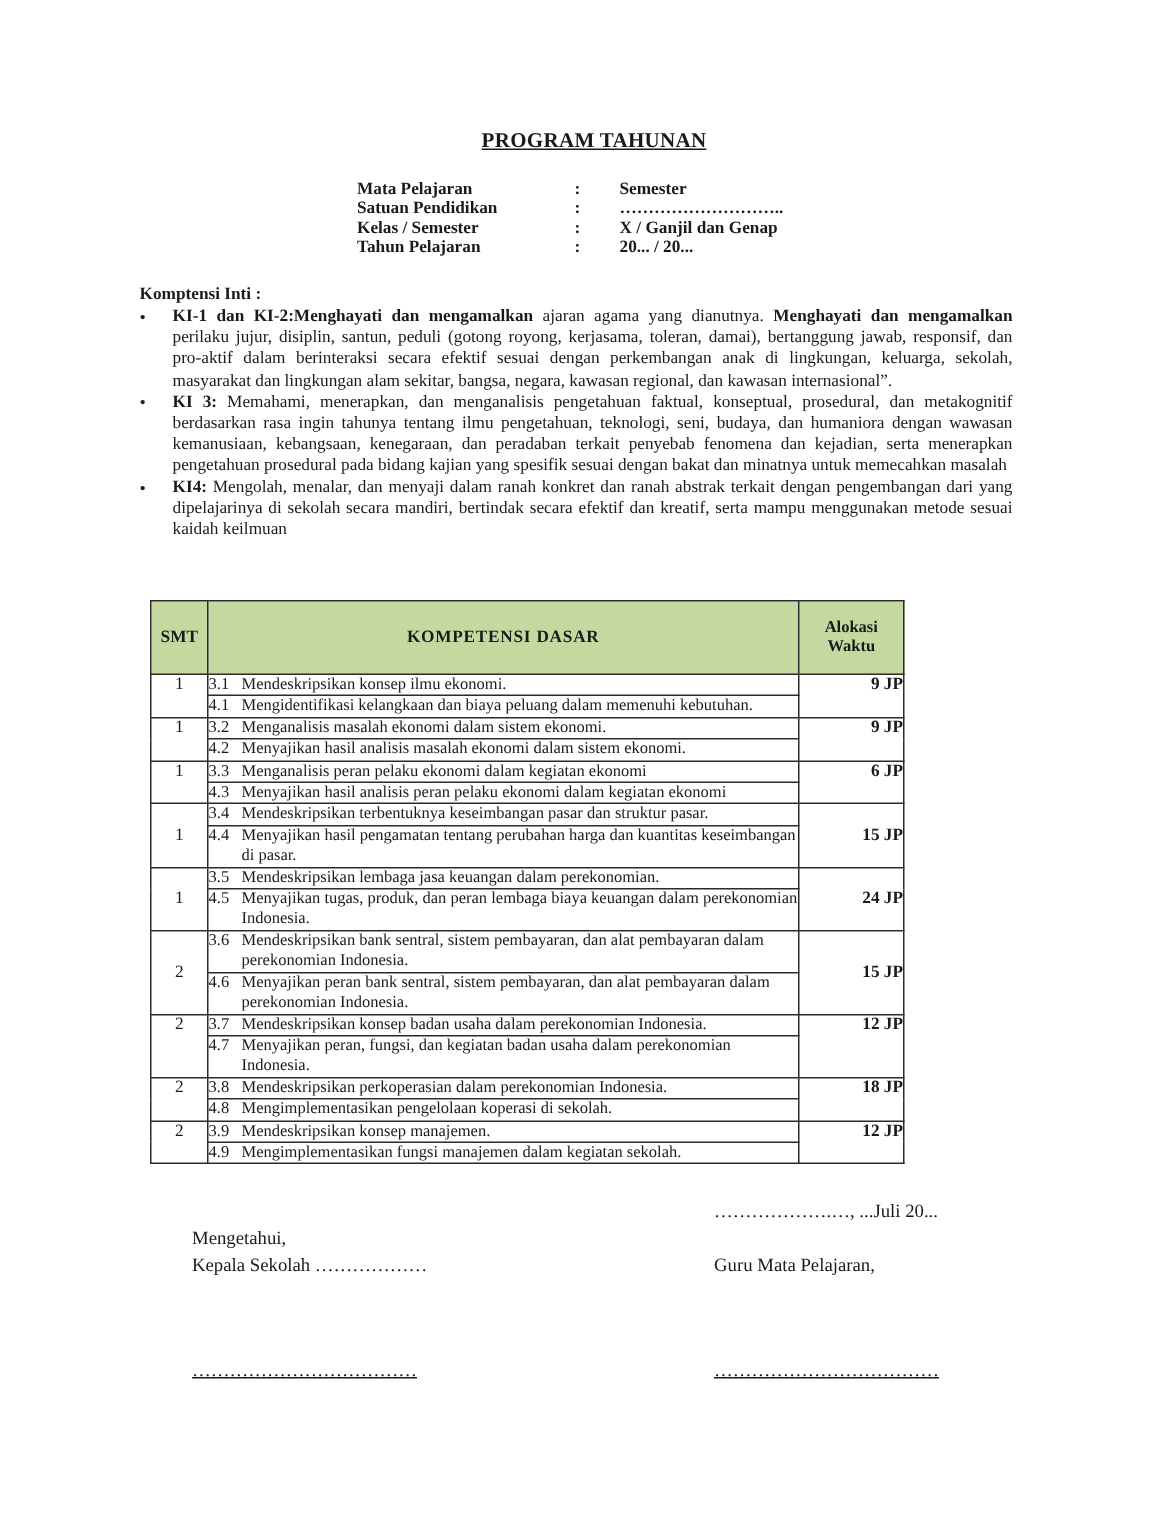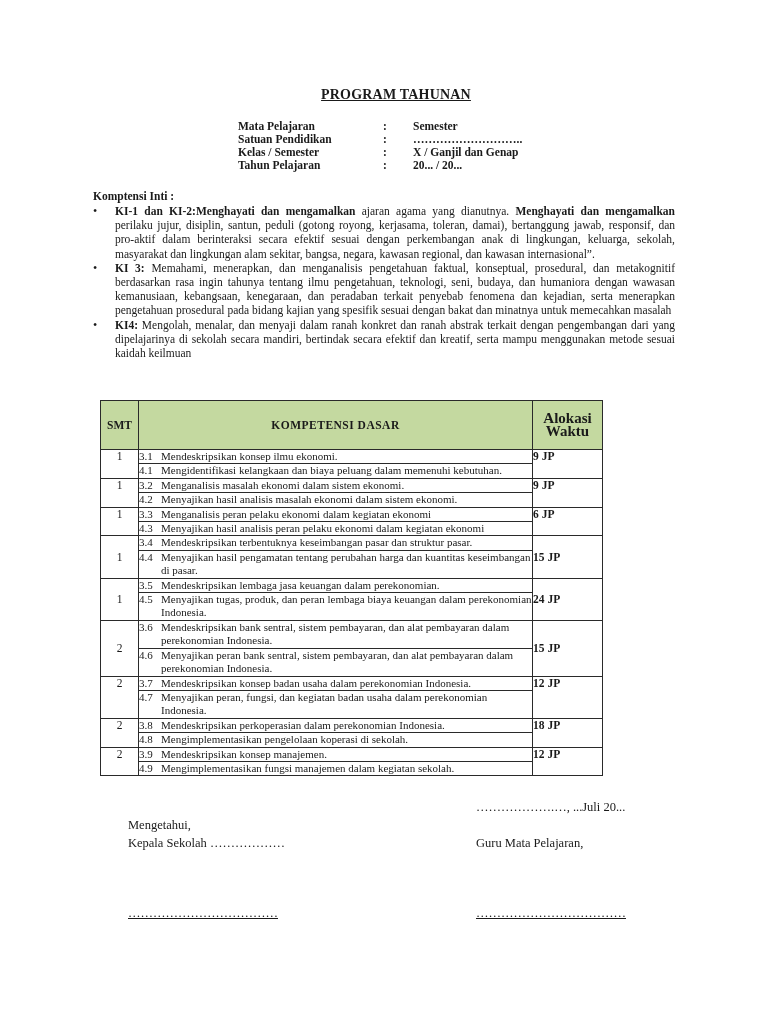--- a/index.html
+++ b/index.html
@@ -19,23 +19,23 @@
   .bullet { width:22px; flex:none; font-size:12px; }
   .ki-text { flex:1; text-align:justify; }
   .ki-text b { font-weight:bold; }
 
   table.kd { position:absolute; left:100px; top:400px; width:503px; border-collapse:collapse;
              font-size:11px; }
   table.kd td, table.kd th { border:1.2px solid #2a2a2a; padding:0; }
   table.kd th { background:#c4d9a0; font-weight:bold; height:48px; }
   th.smt { width:37px; font-size:11.5px; }
   th.kd-h { font-size:11.5px; letter-spacing:0.5px; }
-  th.alok { width:69px; font-size:15px; line-height:13px;text-align:center; }
+  th.alok { width:69px; font-size:11px; line-height:13px;text-align:center; }
   td.smt-c { text-align:center; vertical-align:top; padding-top:2px; font-size:11.5px; }
-  td.jp { text-align:left; vertical-align:top; font-weight:bold; font-size:11.5px; padding-top:1px; }
+  td.jp { text-align:right; vertical-align:top; font-weight:bold; font-size:11.5px; padding-top:1px; }
   td.jp.mid { vertical-align:middle; padding-top:0; }
   td.smt-c.mid { vertical-align:middle; padding-top:0; }
   td.kd-c { padding:0 3px 0 7px; line-height:13.4px; }
   .kd-line { display:flex; }
   .kd-num { width:22px; flex:none; }
   .kd-txt { flex:1; }
 
   .sig { font-size:12.5px; }
   .date { left:476px; top:800px; }
   .knows { left:128px; top:818px; }

